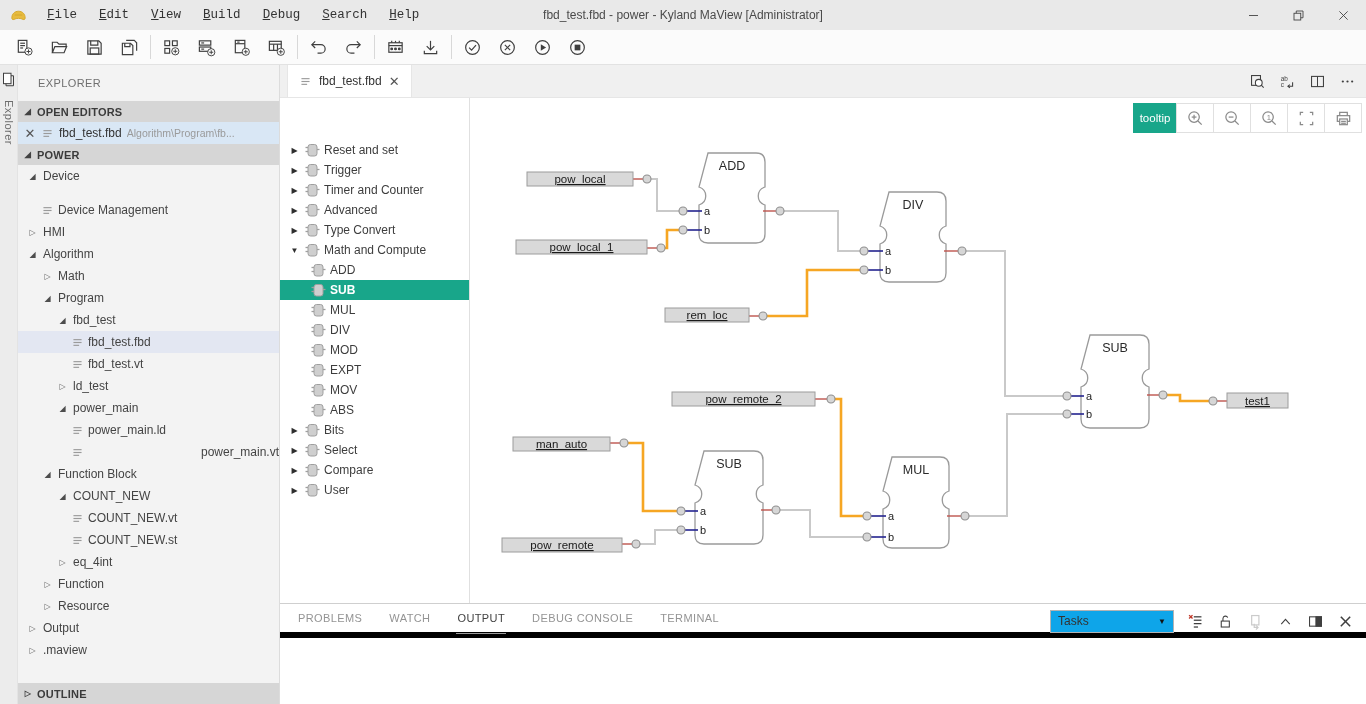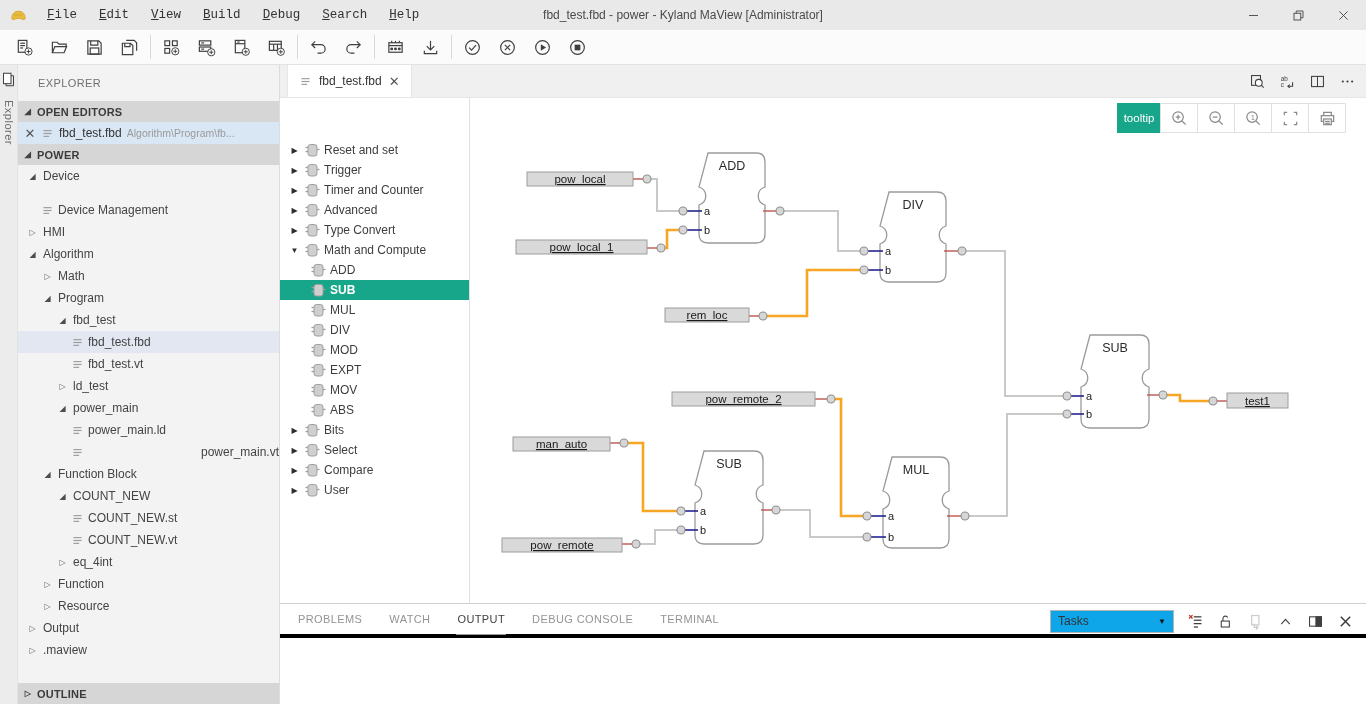--- a/index.html
+++ b/index.html
@@ -53,27 +53,27 @@
 
   .editor-body { flex:1; display:flex; min-height:0; position:relative; }
   .palette { width:190px; border-right:1px solid #e0e0e0; background:#fff; padding-top:42px; overflow:hidden; }
   .pal-row { height:20px; display:flex; align-items:center; font-size:12px; color:#3d3d3d; gap:3px; white-space:nowrap; }
   .pal-row .arr { color:#2e2e2e; }
   .pal-row.sel { background:var(--accent-teal); color:#fff; font-weight:bold; }
   .pal-icon { flex:none; display:flex; align-items:center; }
 
   .canvas { flex:1; position:relative; background:#fff; min-width:0; }
   .canvas svg.diagram { position:absolute; left:0; top:0; }
-  .canvas-toolbar { position:absolute; top:5px; right:20px; display:flex; }
+  .canvas-toolbar { position:absolute; top:5px; right:4px; display:flex; }
   .cv-btn { width:38px; height:30px; background:#fff; border:1px solid #e0e0e0; display:flex; align-items:center; justify-content:center; margin-left:-1px; }
   .cv-btn.tooltip { width:44px; background:var(--accent-teal); border-color:var(--accent-teal); color:#fff; font-size:11.5px; }
 
   
   .bottom-panel { height:101px; border-top:1px solid #cfcfcf; background:#fff; }
-  .bp-tabs { height:34px; display:flex; align-items:center; padding-left:17px; gap:25px; border-bottom:4px solid #000000; position:relative; }
+  .bp-tabs { height:34px; display:flex; align-items:center; padding-left:17px; gap:25px; border-bottom:6px solid #000000; position:relative; }
   .bp-tab { font-size:11px; color:#949494; letter-spacing:.4px; padding:9px 1px; }
   .bp-tab.active { color:#424242; border-bottom:1px solid #9a9a9a; }
   .bp-right { position:absolute; right:12px; top:0; height:34px; display:flex; align-items:center; gap:13px; }
   .tasks-select { width:124px; height:23px; border:1px solid #b3b3b3; background:#0ea5e9; display:flex; align-items:center; justify-content:space-between; padding:0 7px; font-size:12px; color:#333; }
   .tasks-caret { font-size:8px; color:#111; }
   .bp-action { display:flex; align-items:center; }
 </style>
 </head>
 <body>
 
@@ -429,33 +429,33 @@
         <div class="tree-row" style="padding-left: 53px;">
           <span class="file-glyph">
             <svg width="13" height="13" viewBox="0 0 16 16">
               <g stroke="#9a9a9a" stroke-width="1.4">
                 <line x1="3" y1="4.5" x2="13" y2="4.5"></line>
                 <line x1="3" y1="8" x2="13" y2="8"></line>
                 <line x1="3" y1="11.5" x2="10" y2="11.5"></line>
               </g>
             </svg>
           </span>
-          <span>COUNT_NEW.st</span>
+          <span>COUNT_NEW.vt</span>
         </div>
         <div class="tree-row" style="padding-left: 53px;">
           <span class="file-glyph">
             <svg width="13" height="13" viewBox="0 0 16 16">
               <g stroke="#9a9a9a" stroke-width="1.4">
                 <line x1="3" y1="4.5" x2="13" y2="4.5"></line>
                 <line x1="3" y1="8" x2="13" y2="8"></line>
                 <line x1="3" y1="11.5" x2="10" y2="11.5"></line>
               </g>
             </svg>
           </span>
-          <span>COUNT_NEW.vt</span>
+          <span>COUNT_NEW.st</span>
         </div>
         <div class="tree-row" style="padding-left: 38px;">
           <span class="arr col">▷</span>
           <span>eq_4int</span>
         </div>
         <div class="tree-row" style="padding-left: 23px;">
           <span class="arr col">▷</span>
           <span>Function</span>
         </div>
         <div class="tree-row" style="padding-left: 23px;">

